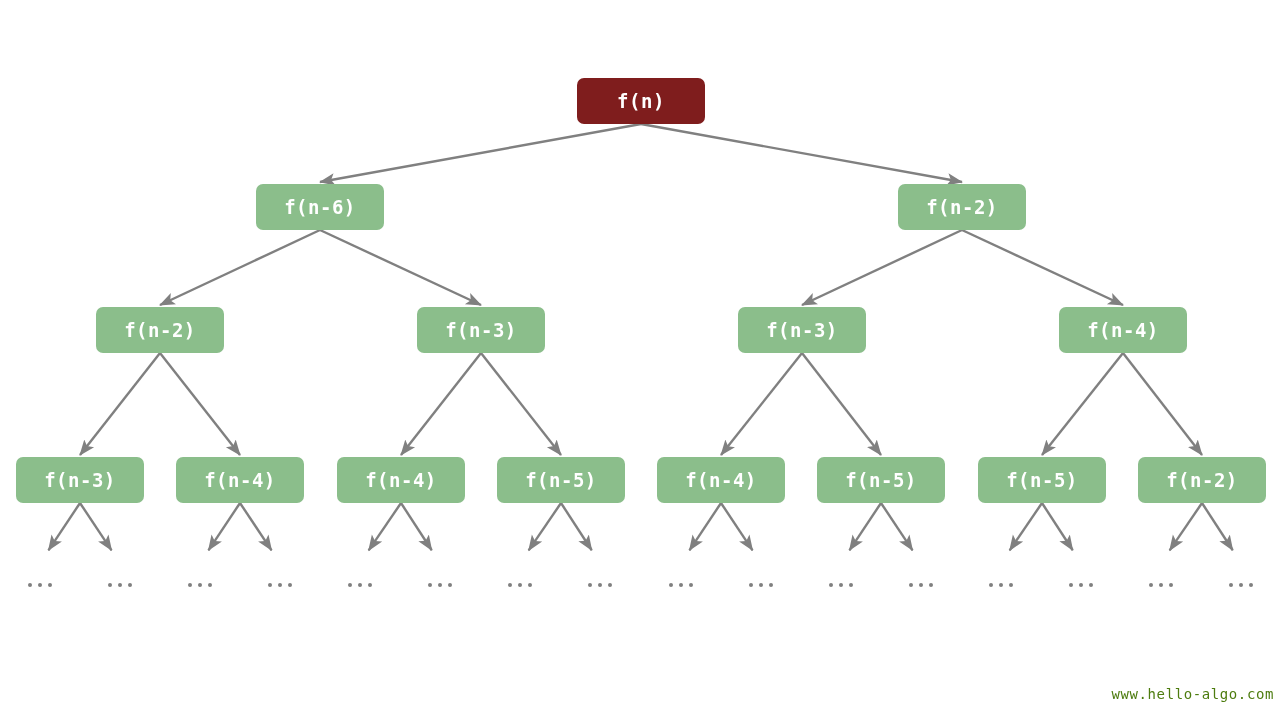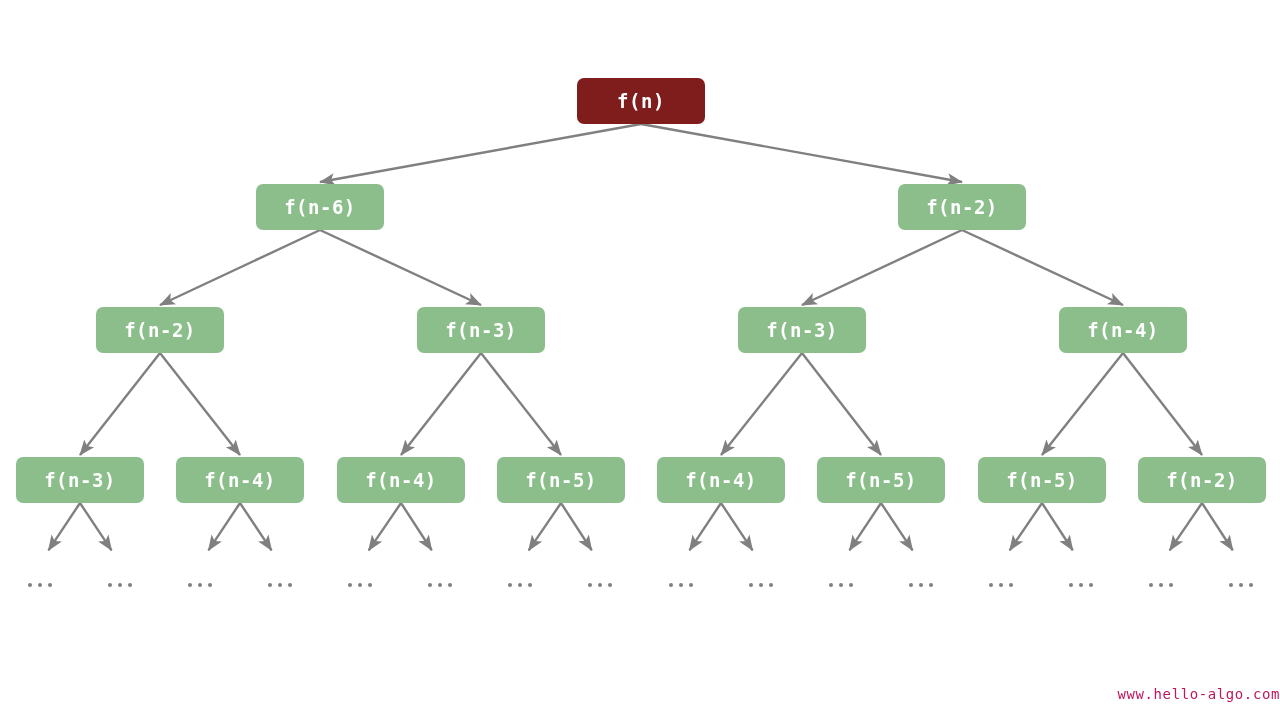--- a/index.html
+++ b/index.html
@@ -53,23 +53,23 @@
   }
   .ellipsis i {
     display: block;
     width: 4px;
     height: 4px;
     border-radius: 50%;
     background: #808080;
   }
   #watermark {
     position: absolute;
-    right: 0;
+    right: 6px;
     bottom: 18px;
-    color: #be185d;
+    color: #4d7c0f;
     font-family: "DejaVu Sans Mono", monospace;
     font-size: 14px;
     letter-spacing: 0.6px;
     white-space: nowrap;
     user-select: none;
     margin-left: 8px;
   }
 </style>
 </head>
 <body>

